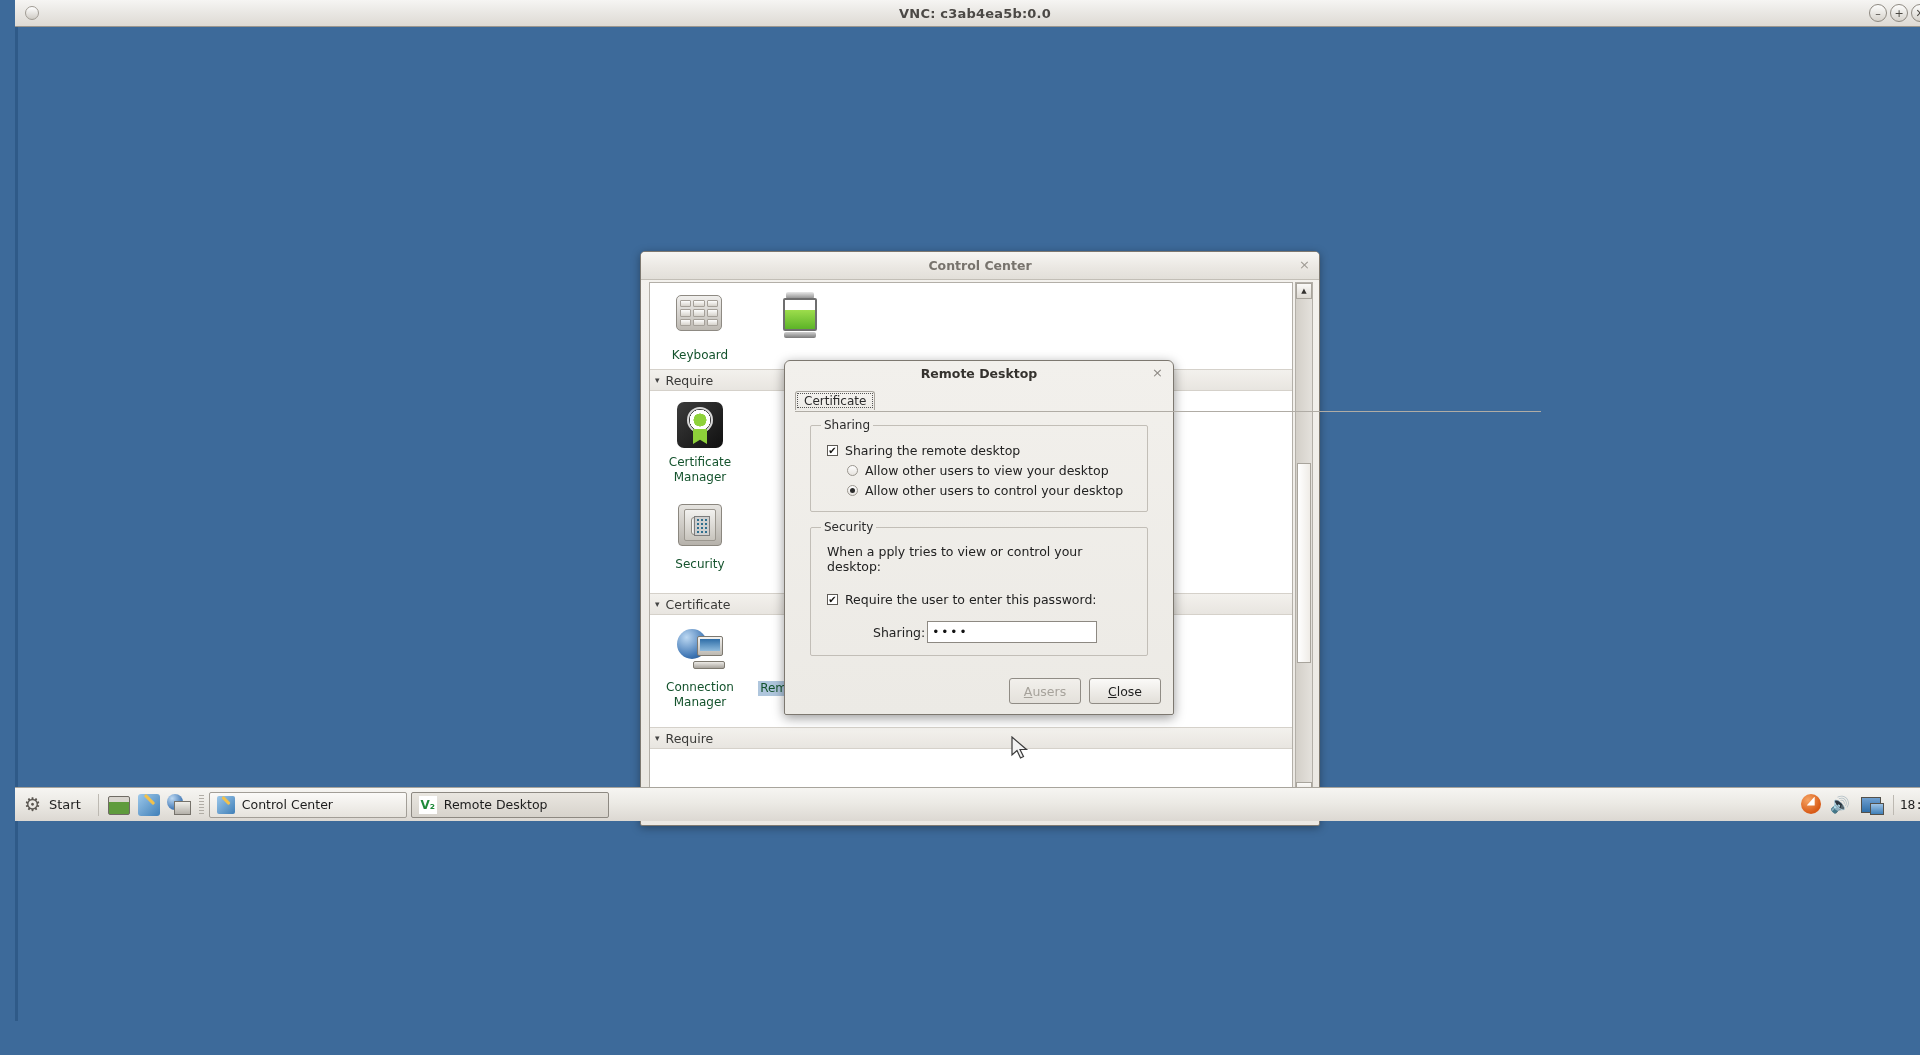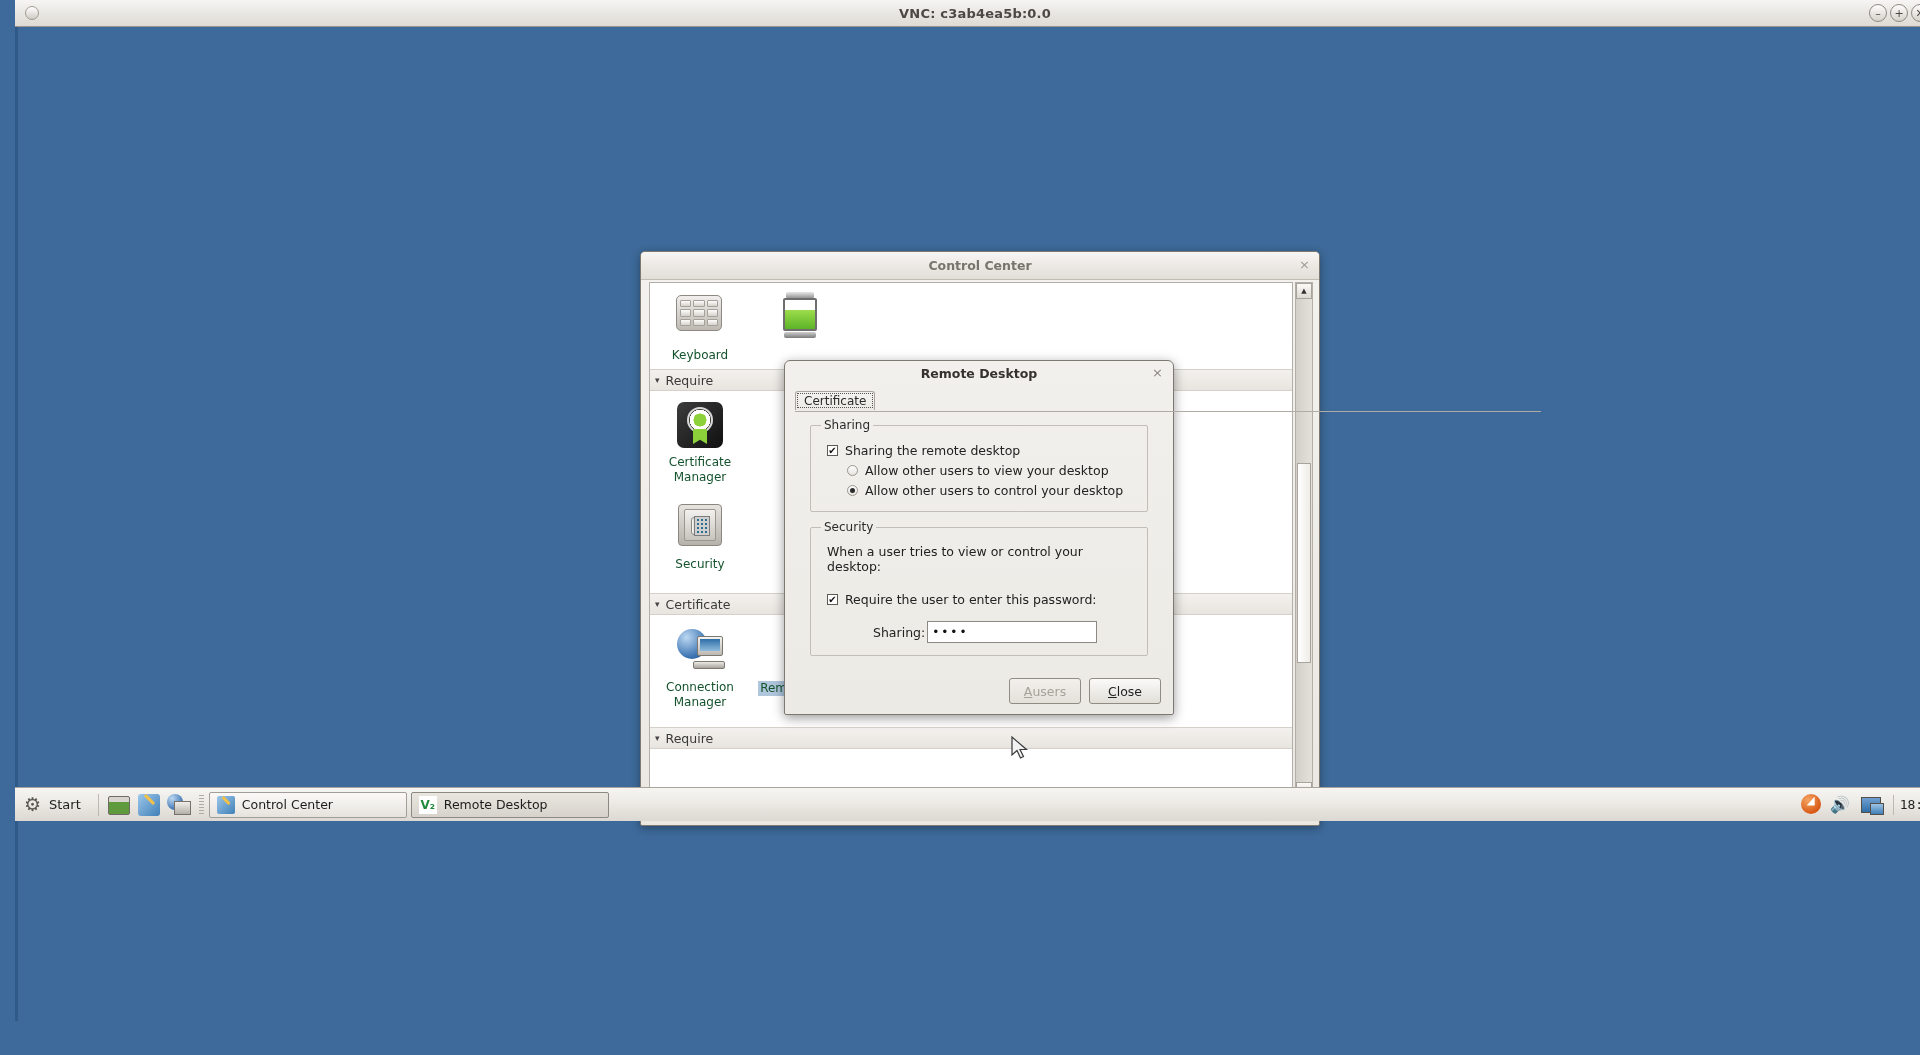--- a/index.html
+++ b/index.html
@@ -642,21 +642,21 @@
             <span>Allow other users to view your desktop</span>
           </div>
           <div class="ck-row indent">
             <span class="radio on"></span>
             <span>Allow other users to control your desktop</span>
           </div>
         </fieldset>
 
         <fieldset class="grp" style="height:136px;">
           <legend>Security</legend>
-          <div class="sec-text">When a user tries to view or control your desktop:</div>
+          <div class="sec-text">When a pply tries to view or control your desktop:</div>
           <div class="ck-row" style="margin-top:18px;">
             <span class="ckbox">✔</span>
             <span>Require the user to enter this password:</span>
           </div>
           <div class="pw-row">
             <span class="pw-label">Sharing:</span>
             <div id="pw-input">••••</div>
           </div>
         </fieldset>
       </div>

